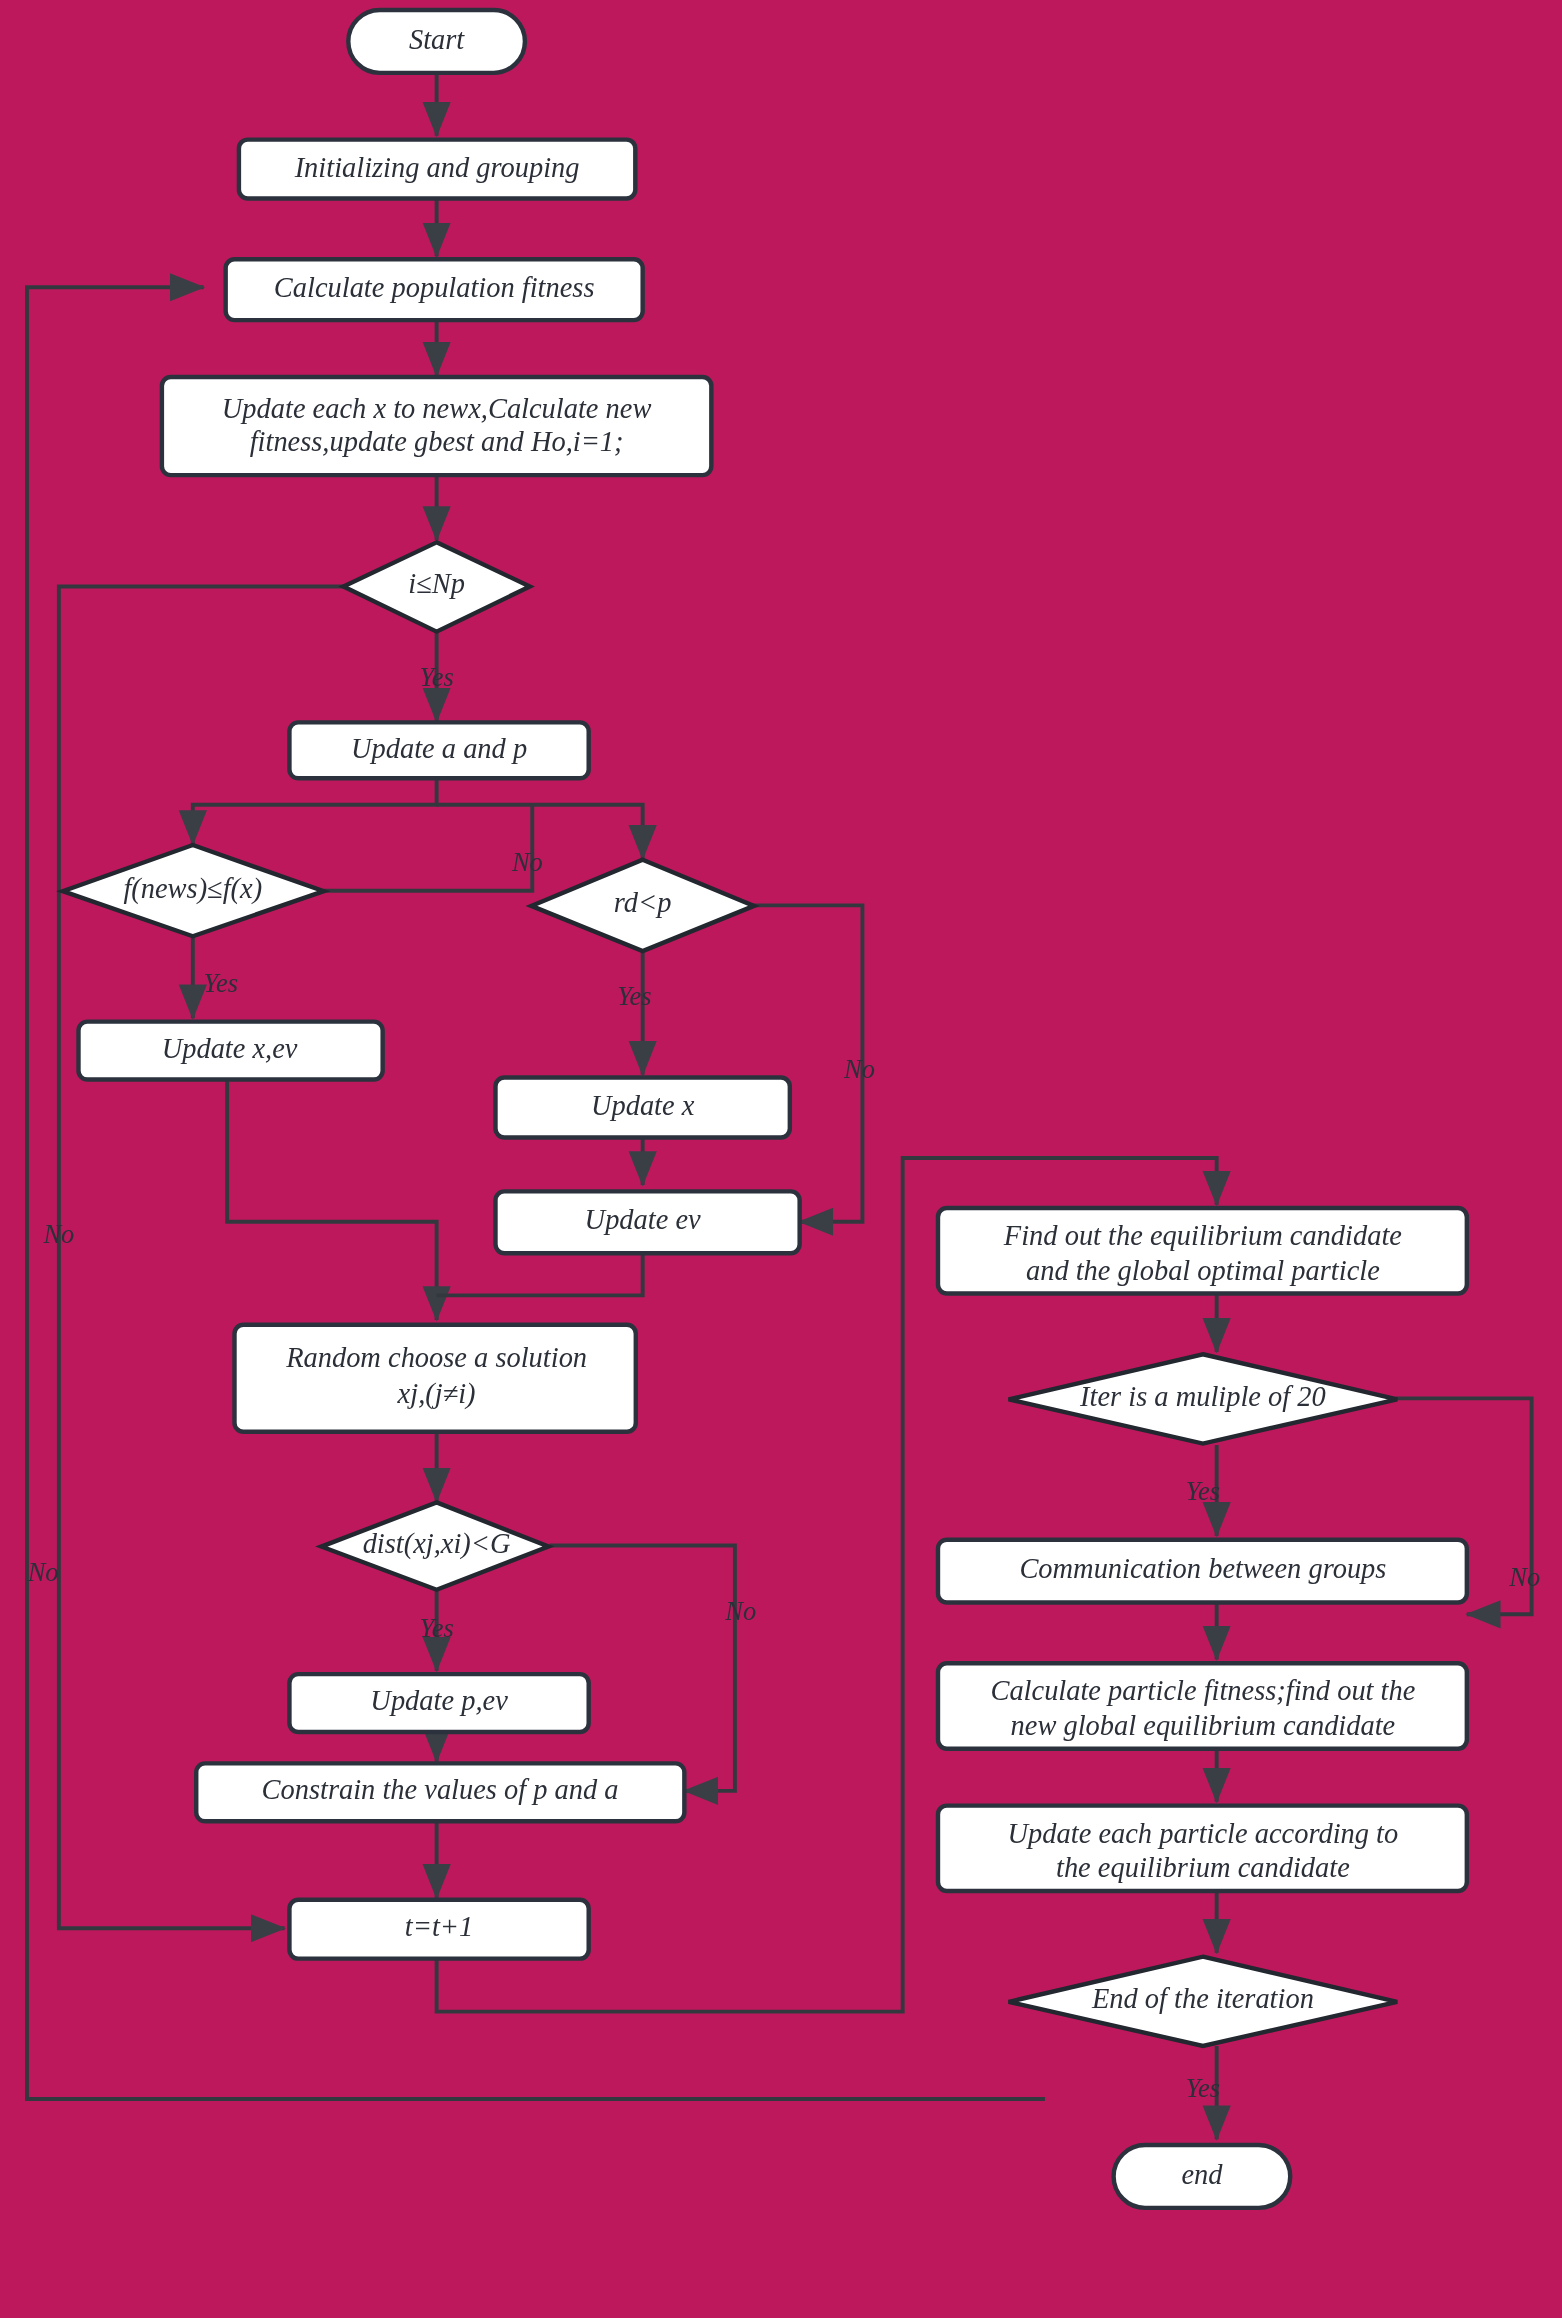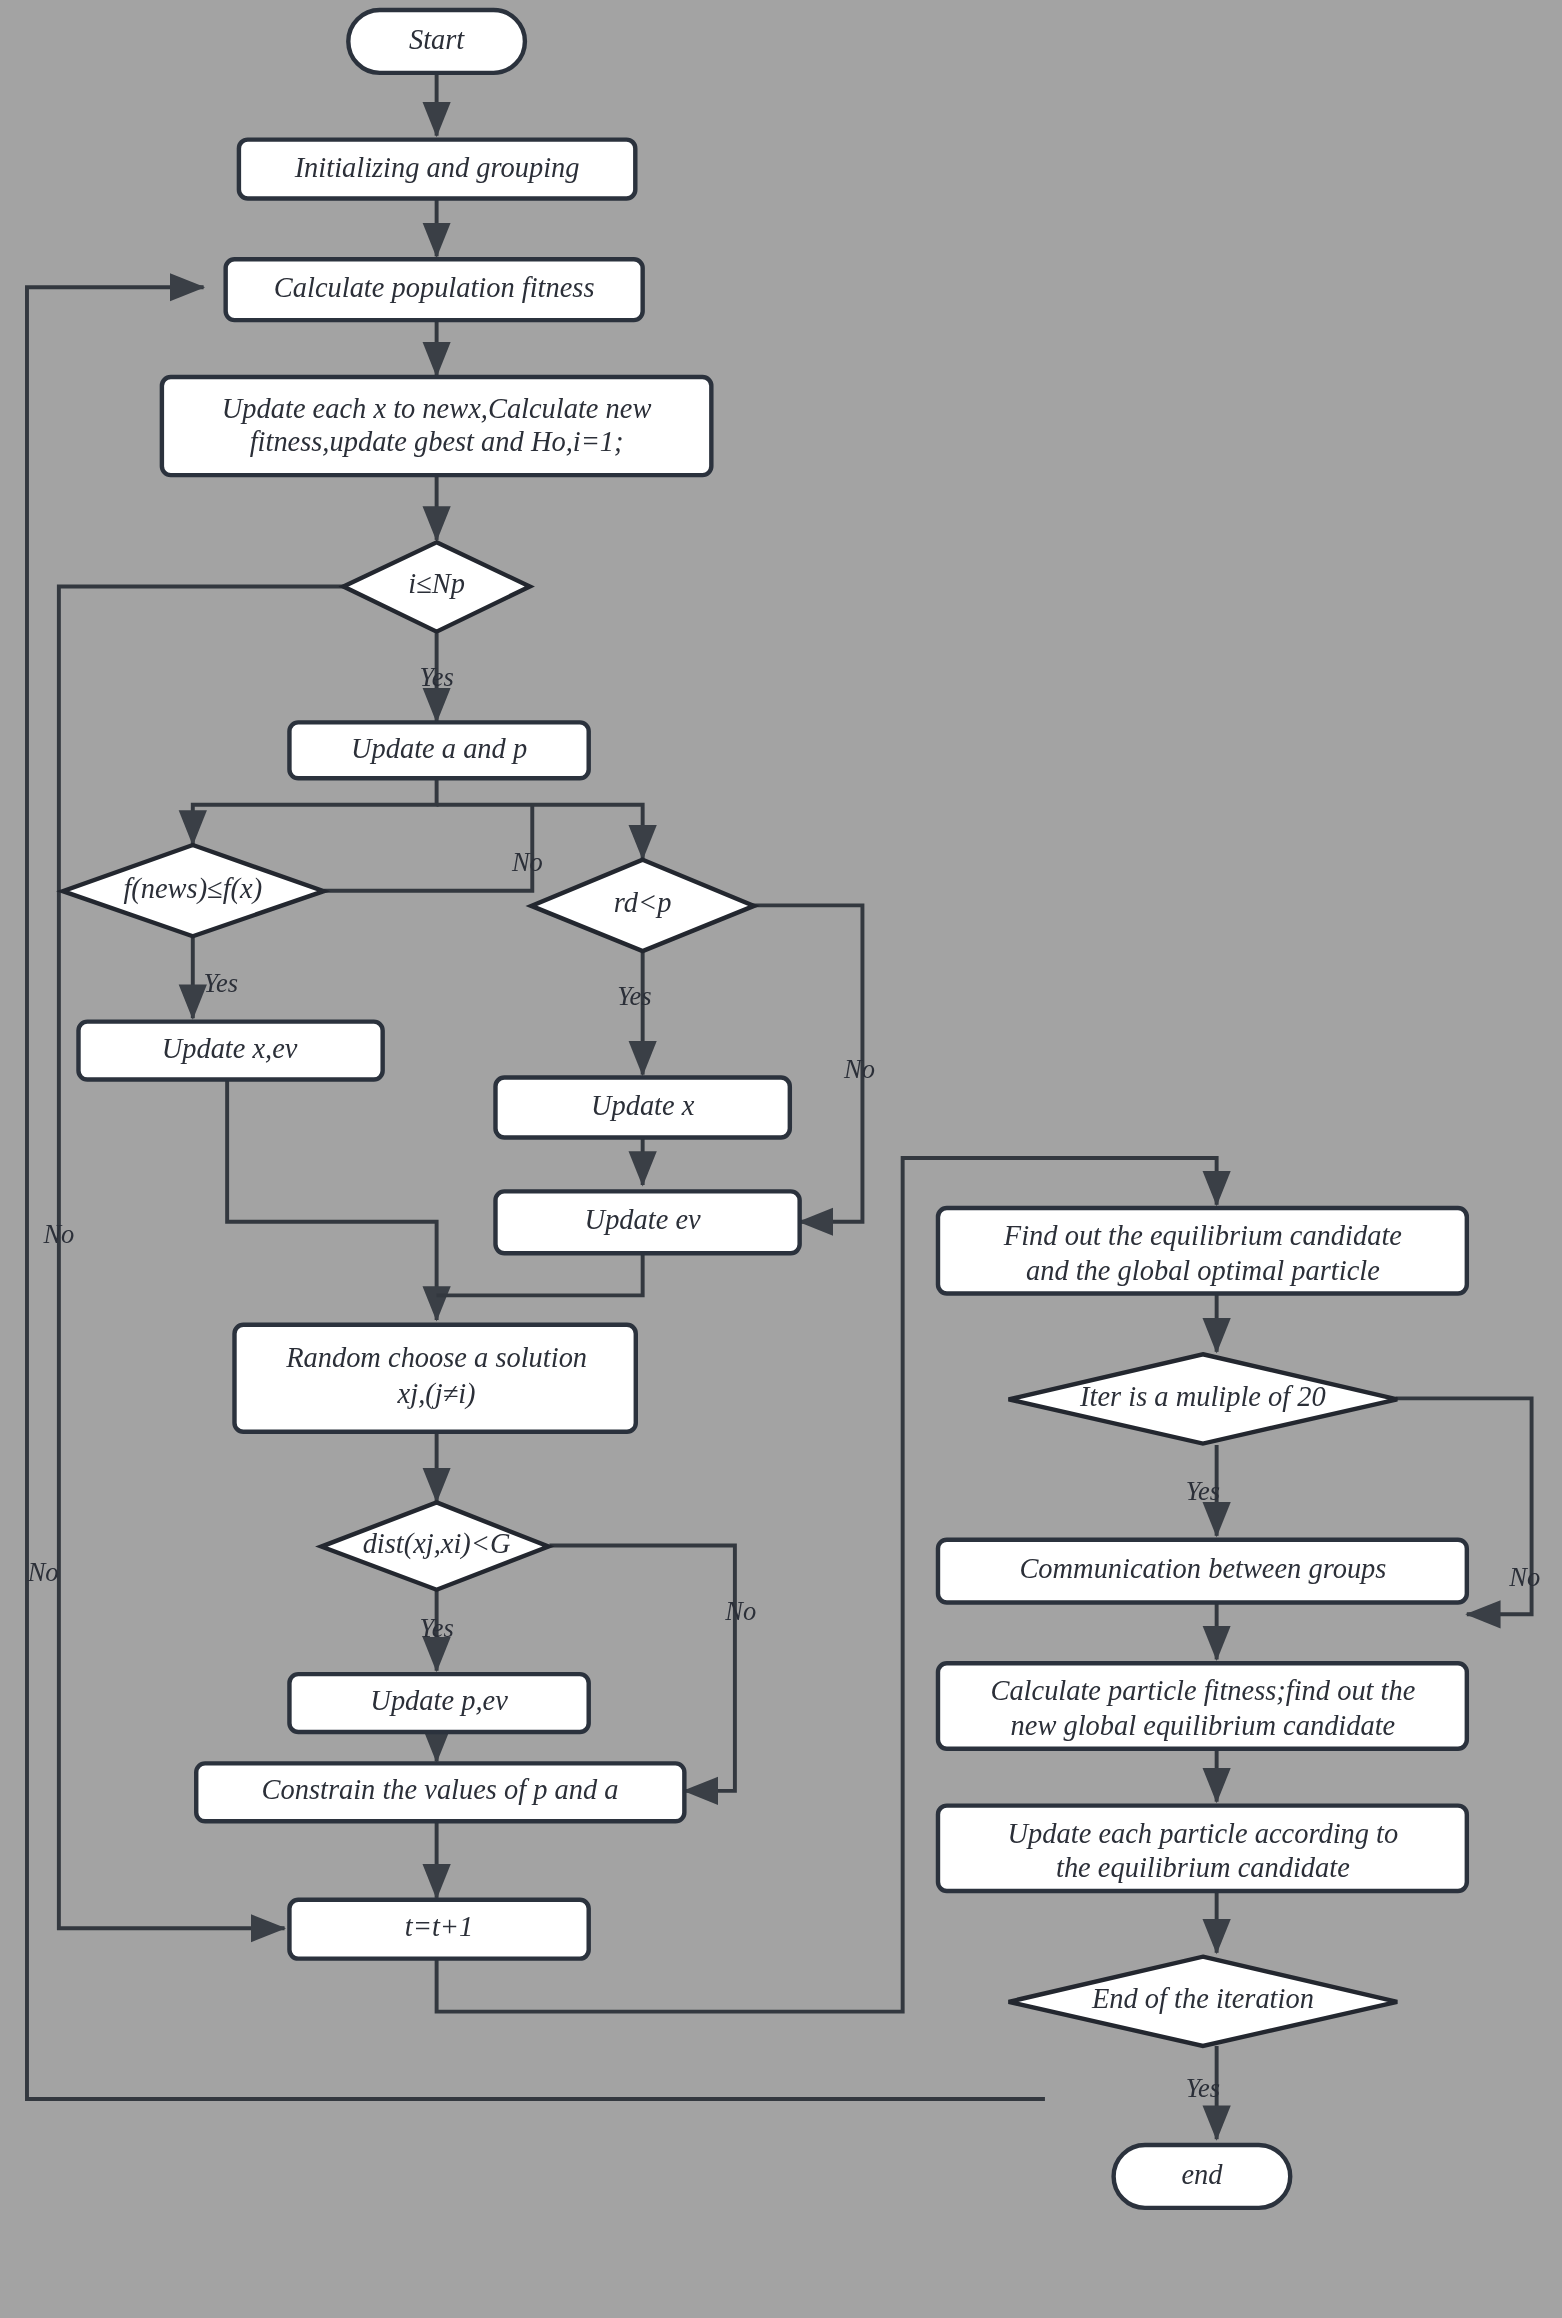--- a/index.html
+++ b/index.html
@@ -1,17 +1,17 @@
 <!DOCTYPE html>
 <html style="font-size:7.8px"><head>
 <meta charset="utf-8">
 <style>
   html,body{margin:0;padding:0;background:#ffffff;}
   body{font-family:"Liberation Serif", serif;}
-  #stage{position:relative;width:1562px;height:2319px;background:#a3a3a3;overflow:hidden;}
+  #stage{position:relative;width:1562px;height:2319px;background:#be185d;overflow:hidden;}
   svg#fc{position:absolute;left:0;top:0;width:1562px;height:2319px;}
   .nodeTxt{
     font-family:"Liberation Serif", serif;
     font-style:italic;
     font-size:58px;
     fill:#2b2f38;
     text-anchor:middle;
     dominant-baseline:middle;
   }
   .edgeTxt{

